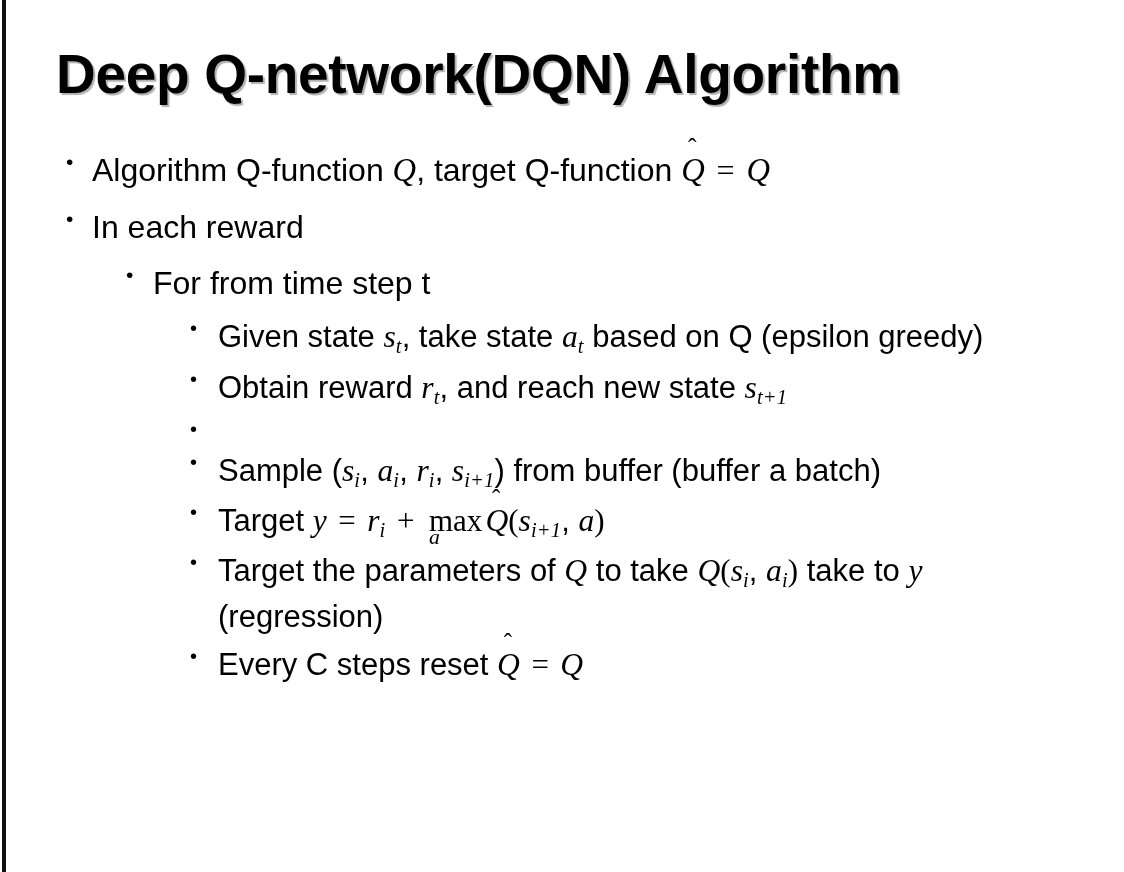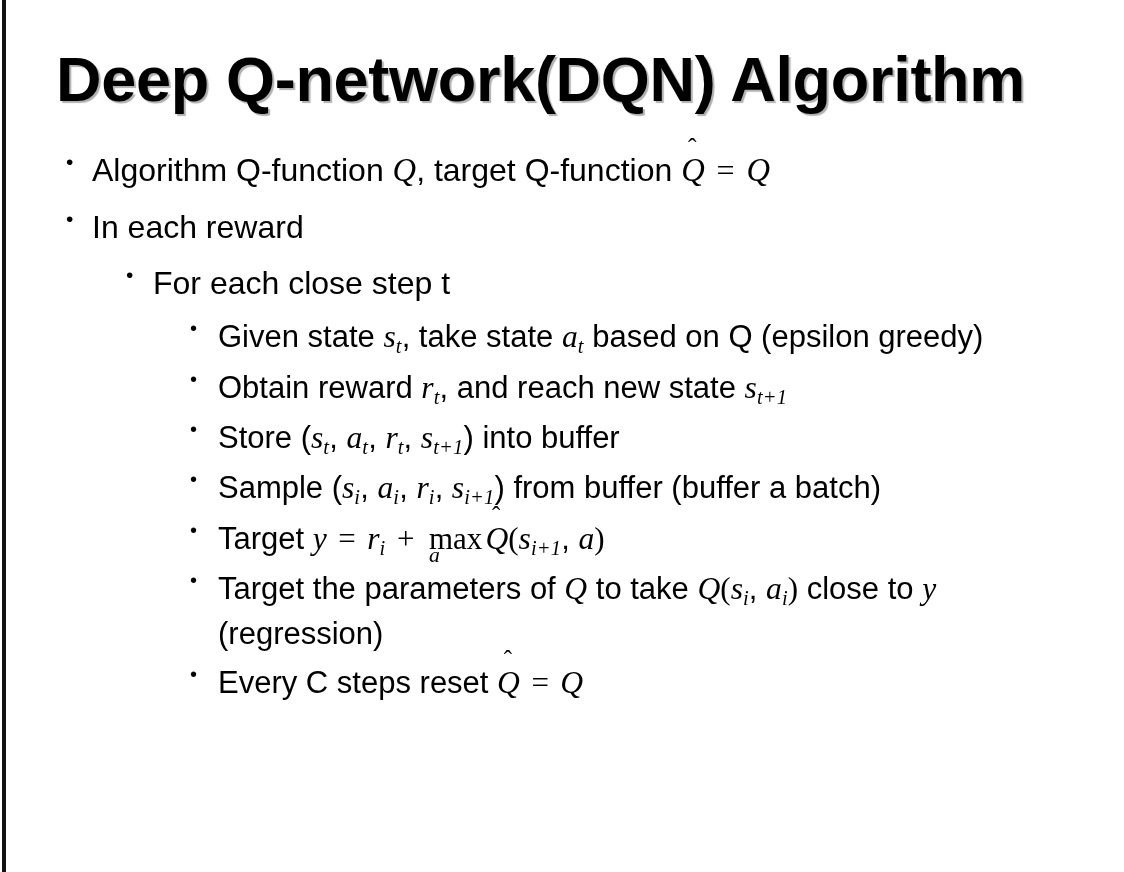--- a/index.html
+++ b/index.html
@@ -28,21 +28,21 @@
     top: 0;
     width: 4px;
     height: 872px;
     background: #111111;
   }
 
   .slide-title {
     position: absolute;
     left: 56px;
     top: 46px;
-    font-size: 63px;
+    font-size: 55px;
     font-weight: 700;
     letter-spacing: -0.3px;
     line-height: 1.05;
     white-space: nowrap;
     text-shadow: 2px 2px 1px rgba(150,150,150,0.75);
   }
 
   .body-block {
     position: absolute;
     left: 0;
@@ -170,51 +170,50 @@
       <span class="bullet-text"><span>Algorithm Q-function </span><span class="m">Q</span><span>, target Q-function </span><span class="hat"><span class="m">Q</span><span class="hat-mark">ˆ</span></span><span class="op"> = </span><span class="m">Q</span></span>
     </div>
 
     <div class="bullet-row lvl1">
       <span class="bullet-mark">•</span>
       <span class="bullet-text">In each reward</span>
     </div>
 
     <div class="bullet-row lvl2">
       <span class="bullet-mark">•</span>
-      <span class="bullet-text">For each close step t</span>
+      <span class="bullet-text">For from time step t</span>
     </div>
 
     <div class="bullet-row lvl3">
       <span class="bullet-mark">•</span>
       <span class="bullet-text"><span>Given state </span><span class="m">s</span><span class="msub">t</span><span>, take state </span><span class="m">a</span><span class="msub">t</span><span> based on Q (epsilon greedy)</span></span>
     </div>
 
     <div class="bullet-row lvl3">
       <span class="bullet-mark">•</span>
       <span class="bullet-text"><span>Obtain reward </span><span class="m">r</span><span class="msub">t</span><span>, and reach new state </span><span class="m">s</span><span class="msub">t+1</span></span>
     </div>
 
     <div class="bullet-row lvl3">
       <span class="bullet-mark">•</span>
-      <span class="bullet-text"><span>Store (</span><span class="m">s</span><span class="msub">t</span><span>, </span><span class="m">a</span><span class="msub">t</span><span>, </span><span class="m">r</span><span class="msub">t</span><span>, </span><span class="m">s</span><span class="msub">t+1</span><span>) into buffer</span></span>
     </div>
 
     <div class="bullet-row lvl3">
       <span class="bullet-mark">•</span>
       <span class="bullet-text"><span>Sample (</span><span class="m">s</span><span class="msub">i</span><span>, </span><span class="m">a</span><span class="msub">i</span><span>, </span><span class="m">r</span><span class="msub">i</span><span>, </span><span class="m">s</span><span class="msub">i+1</span><span>) from buffer (buffer a batch)</span></span>
     </div>
 
     <div class="bullet-row lvl3">
       <span class="bullet-mark">•</span>
       <span class="bullet-text"><span>Target </span><span class="m">y</span><span class="op"> = </span><span class="m">r</span><span class="msub">i</span><span class="op"> + </span><span class="underset"><span class="under-main">max</span><span class="under-sub">a</span></span><span class="hat"><span class="m">Q</span><span class="hat-mark">ˆ</span></span><span class="mup">(</span><span class="m">s</span><span class="msub">i+1</span><span>, </span><span class="m">a</span><span class="mup">)</span></span>
     </div>
 
     <div class="bullet-row lvl3">
       <span class="bullet-mark">•</span>
-      <span class="bullet-text"><span>Target the parameters of </span><span class="m">Q</span><span> to take </span><span class="m">Q</span><span class="mup">(</span><span class="m">s</span><span class="msub">i</span><span>, </span><span class="m">a</span><span class="msub">i</span><span class="mup">)</span><span> close to </span><span class="m">y</span><span> (regression)</span></span>
+      <span class="bullet-text"><span>Target the parameters of </span><span class="m">Q</span><span> to take </span><span class="m">Q</span><span class="mup">(</span><span class="m">s</span><span class="msub">i</span><span>, </span><span class="m">a</span><span class="msub">i</span><span class="mup">)</span><span> take to </span><span class="m">y</span><span> (regression)</span></span>
     </div>
 
     <div class="bullet-row lvl3">
       <span class="bullet-mark">•</span>
       <span class="bullet-text"><span>Every C steps reset </span><span class="hat"><span class="m">Q</span><span class="hat-mark">ˆ</span></span><span class="op"> = </span><span class="m">Q</span></span>
     </div>
 
   </div>
 </div>
 

